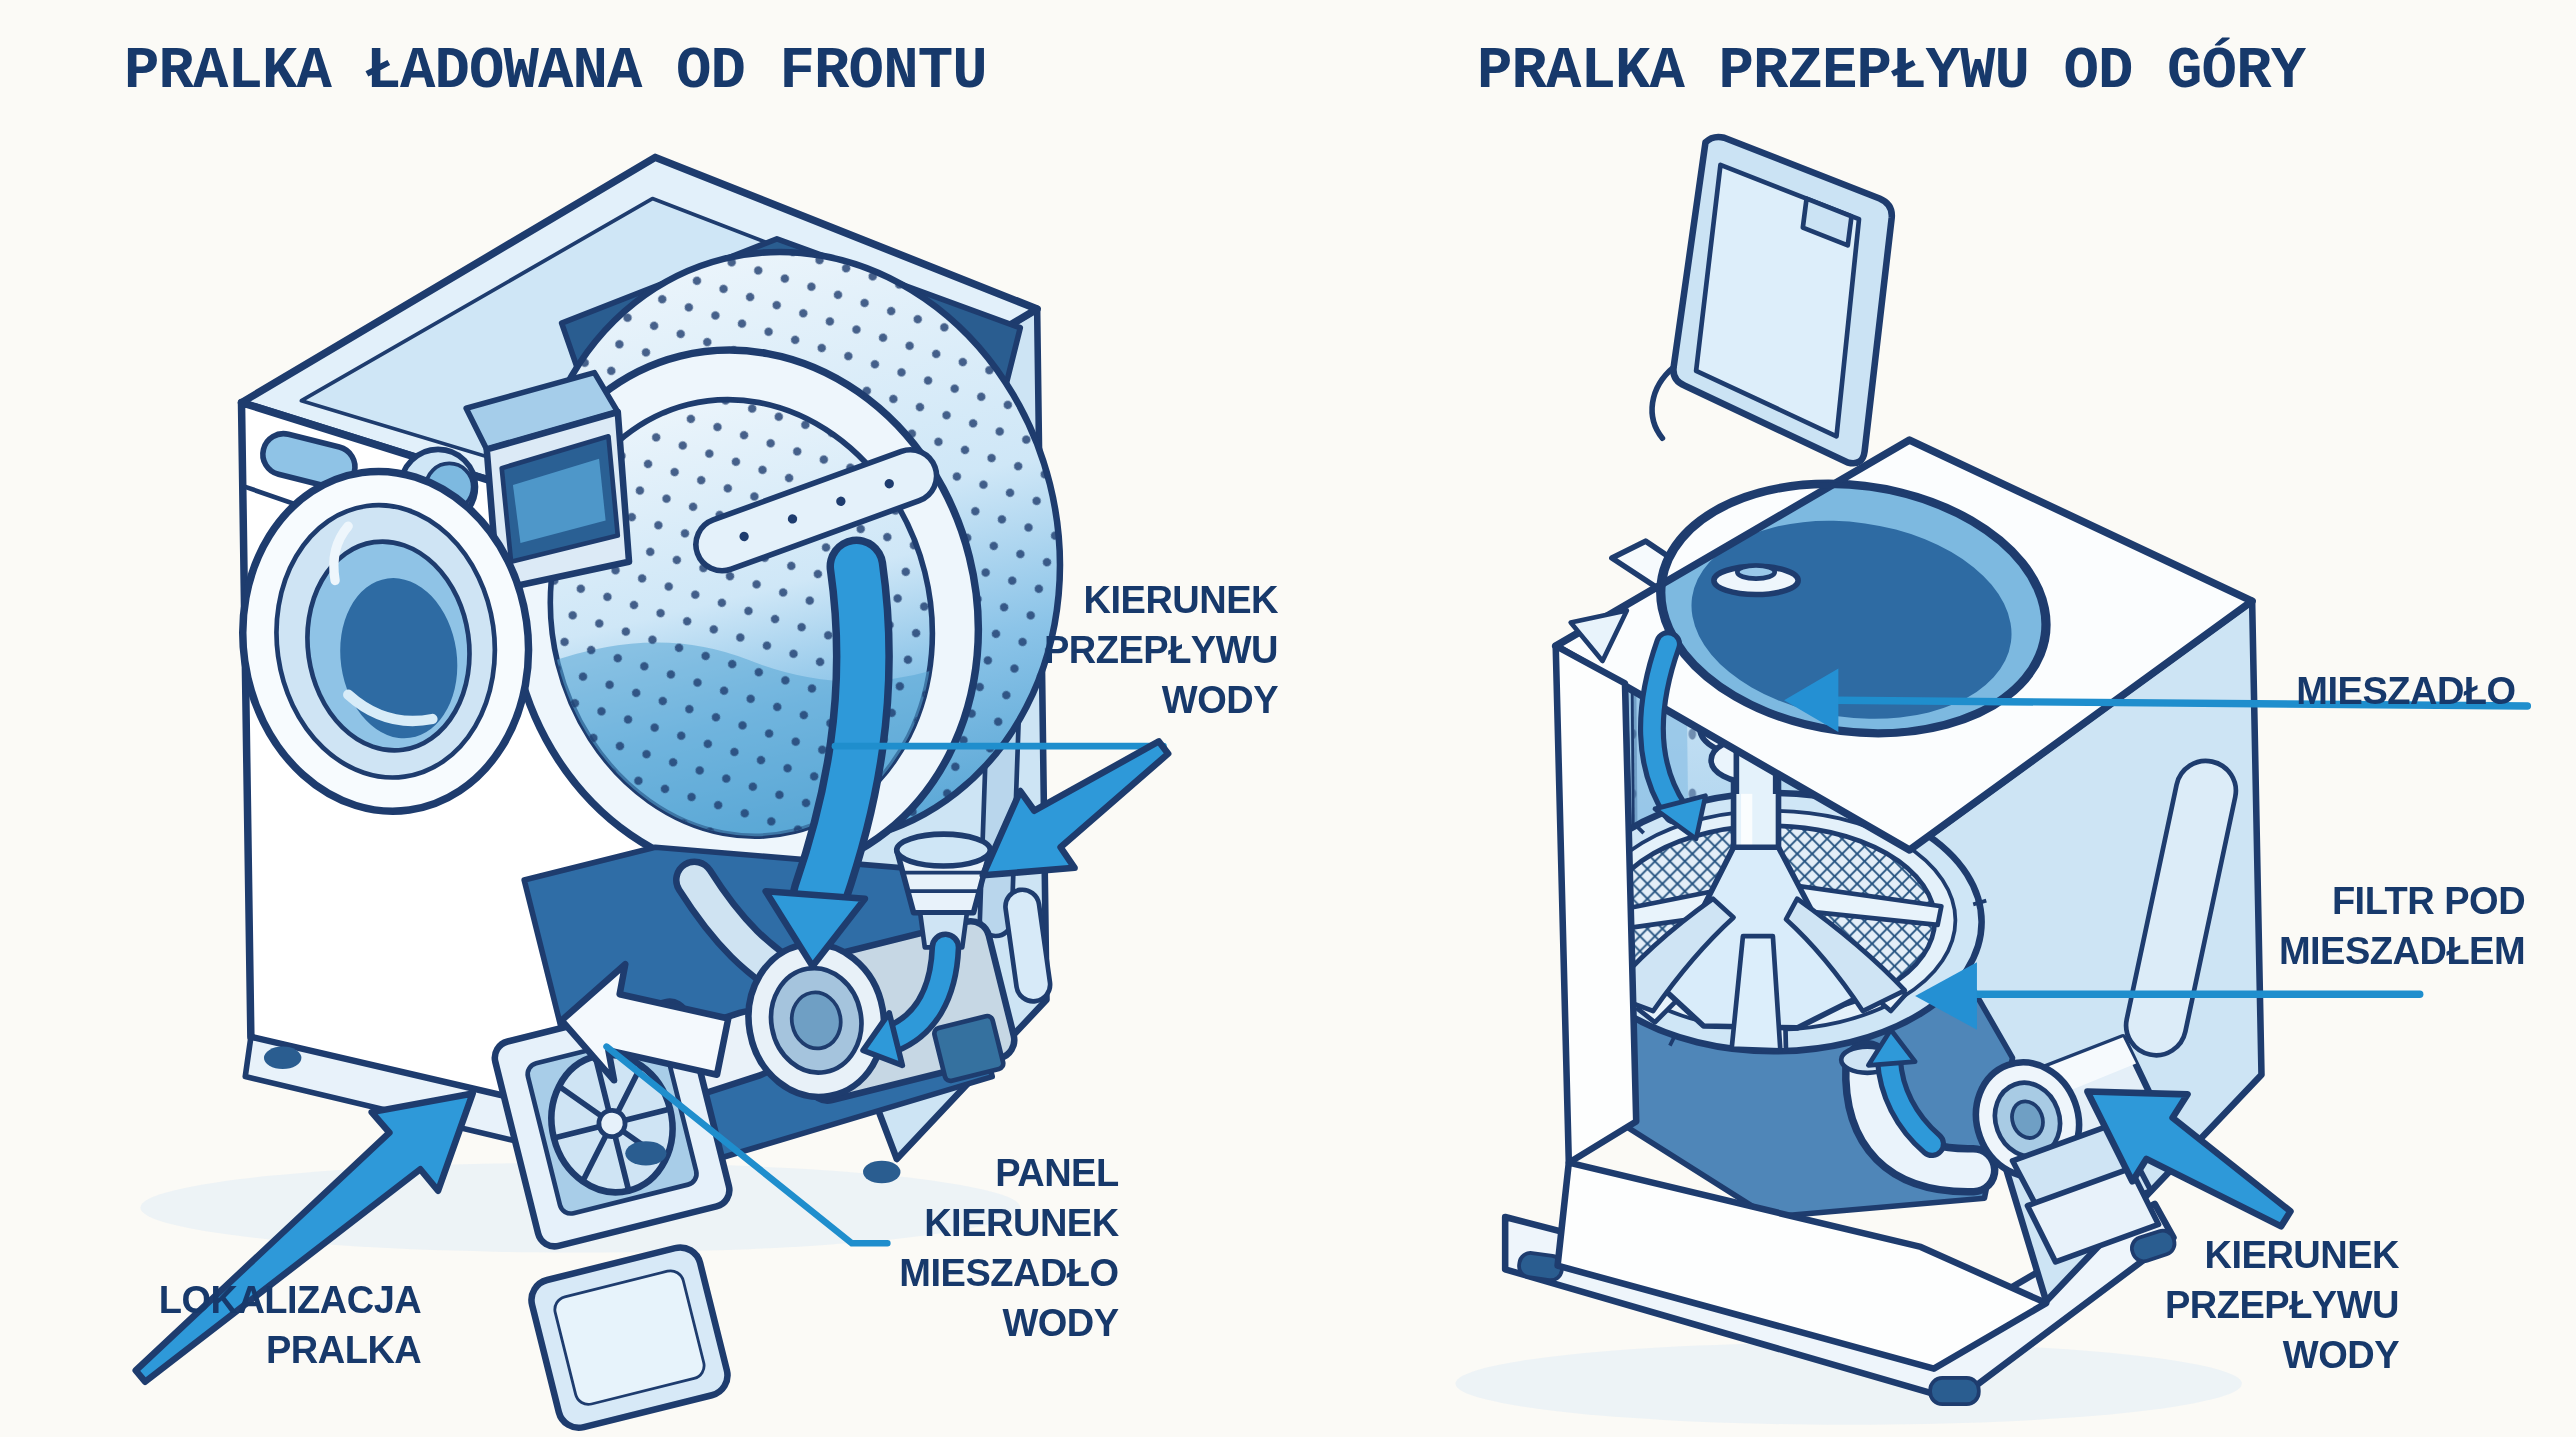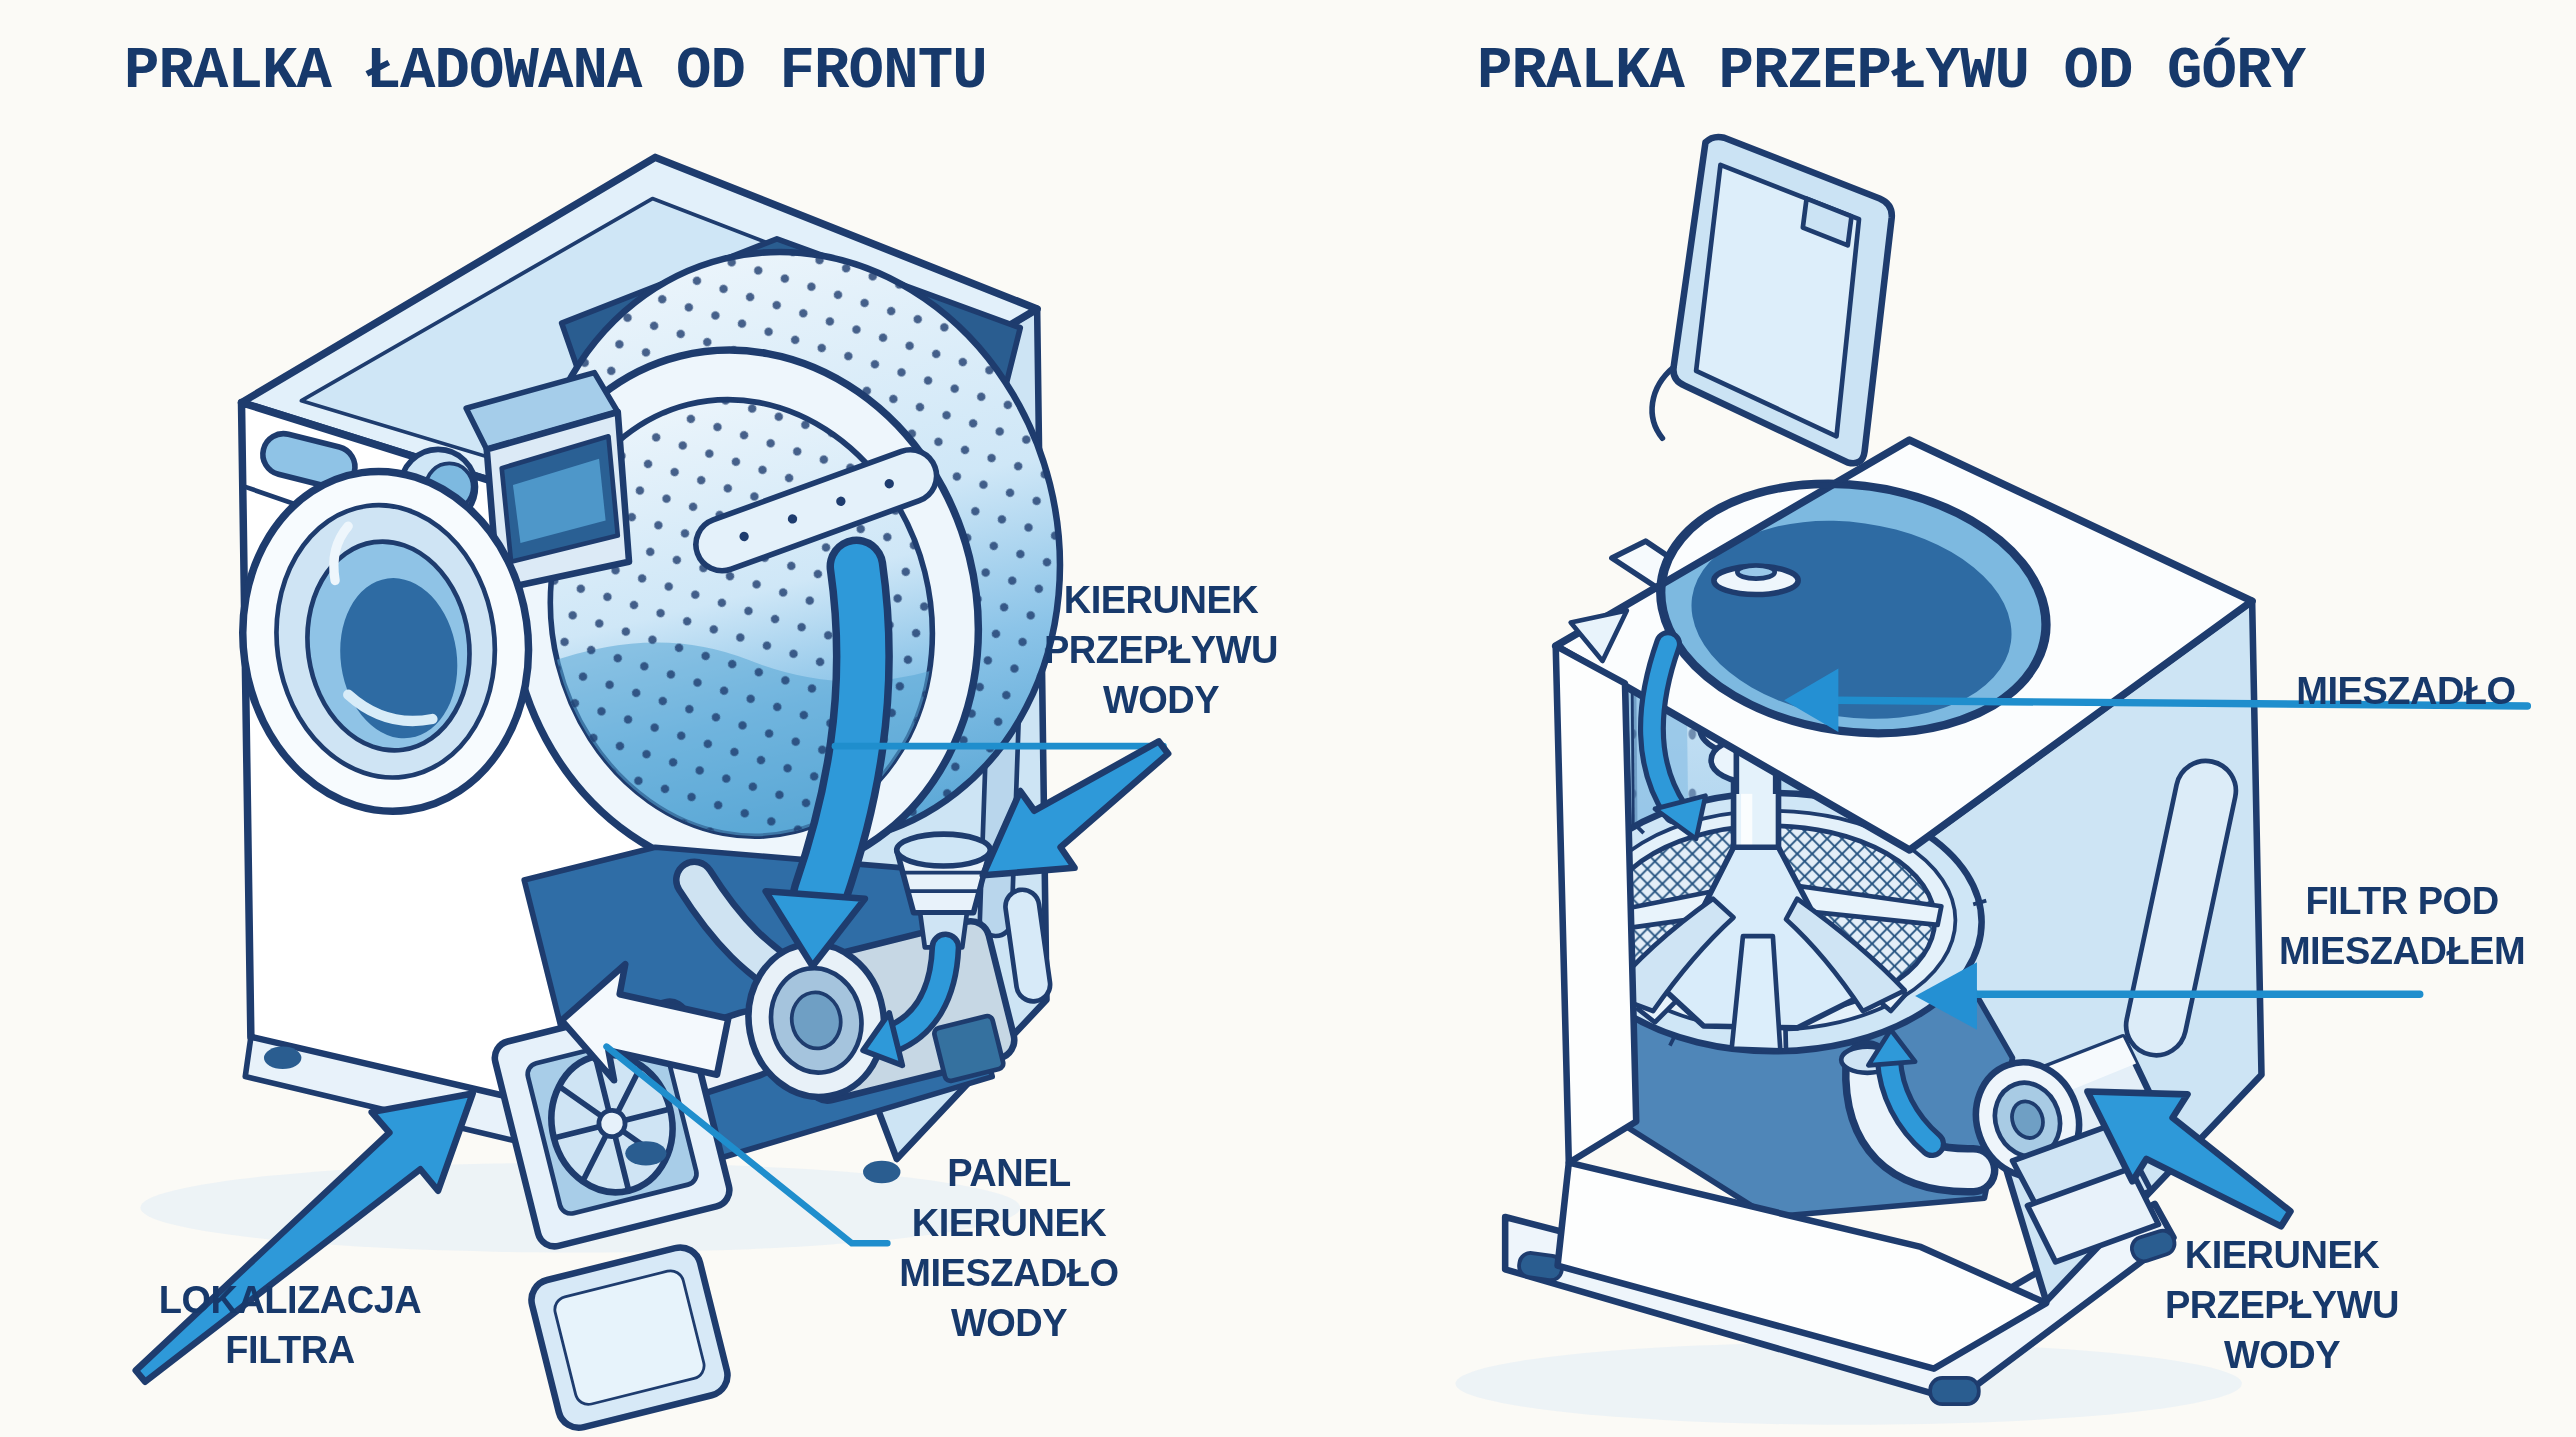--- a/index.html
+++ b/index.html
@@ -8,21 +8,21 @@
   html,body{margin:0;padding:0;}
   body{
     width:2576px;height:1438px;position:relative;background:var(--bg);
     font-family:"Liberation Sans","DejaVu Sans",sans-serif;overflow:hidden;
   }
   .stage{position:absolute;inset:0;}
   svg{position:absolute;left:0;top:0;}
   .o{stroke:var(--navy);stroke-linejoin:round;stroke-linecap:round;}
   .lbl{
     position:absolute;color:var(--ink);font-weight:bold;font-size:38px;line-height:50px;
-    text-align:center;white-space:pre-line;transform:translateX(-50%);letter-spacing:-0.5px;
+    text-align:right;white-space:pre-line;transform:translateX(-50%);letter-spacing:-0.5px;
   }
   .ttl{
     position:absolute;color:var(--ink);font-weight:bold;font-size:59px;line-height:66px;
     letter-spacing:-0.9px;white-space:nowrap;font-family:Liberation Mono, monospace;
   }
 </style>
 </head>
 <body style="background: rgb(251, 250, 246);">
 
 <div class="stage">
@@ -257,21 +257,21 @@
   <div class="ttl" style="left:1477px;top:39px;">PRALKA PRZEPŁYWU OD GÓRY</div>
 
   <div class="lbl" style="left:1161px;top:575px;">KIERUNEK
 PRZEPŁYWU
 WODY</div>
   <div class="lbl" style="left:1009px;top:1148px;">PANEL
 KIERUNEK
 MIESZADŁO
 WODY</div>
   <div class="lbl" style="left:290px;top:1275px;">LOKALIZACJA
-FILTRA</div>
+PRALKA</div>
 
   <div class="lbl" style="left:2406px;top:626px;margin-top:40px;">MIESZADŁO</div>
   <div class="lbl" style="left:2402px;top:876px;">FILTR POD
 MIESZADŁEM</div>
   <div class="lbl" style="left:2282px;top:1230px;">KIERUNEK
 PRZEPŁYWU
 WODY</div>
 </div>
 
 

